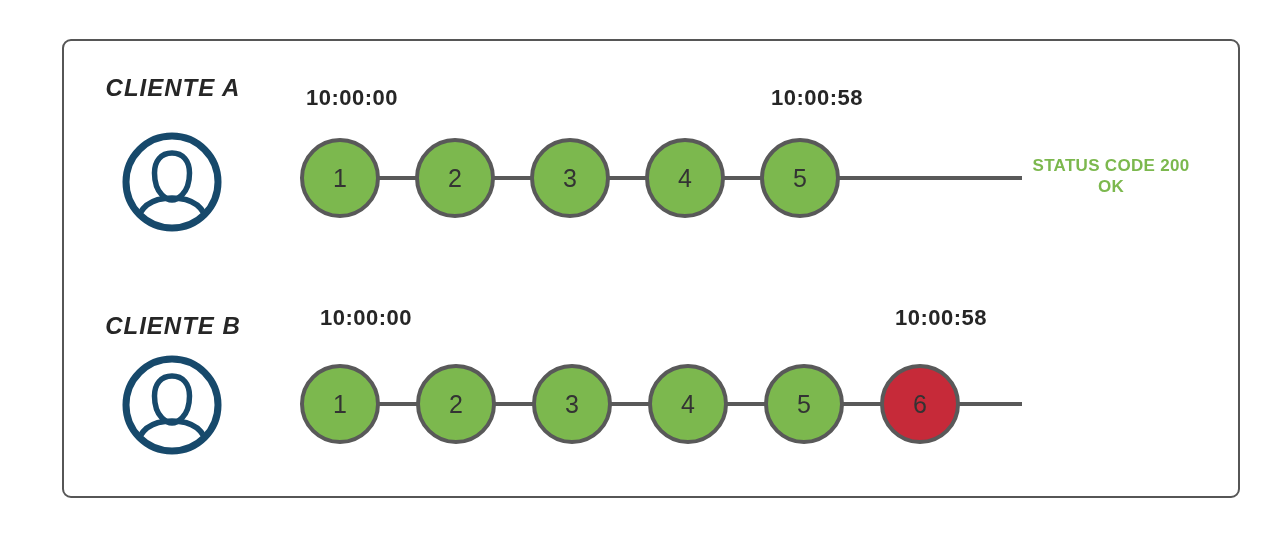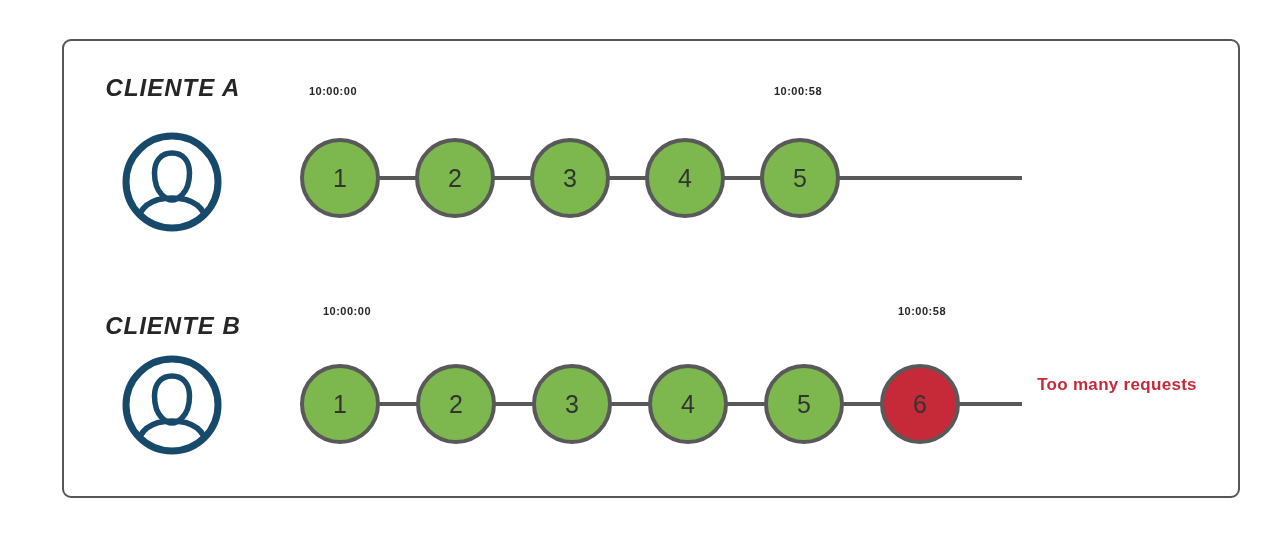--- a/index.html
+++ b/index.html
@@ -10,22 +10,22 @@
   .frame {
     position:absolute; left:62px; top:39px; width:1178px; height:459px;
     border:2.5px solid var(--frame,#565656); border-radius:9px; box-sizing:border-box;
   }
   .client-label {
     position:absolute; width:170px; text-align:center;
     font-size:24px; font-weight:bold; font-style:italic;
     color:var(--ink,#1a1a1a); letter-spacing:1px; white-space:nowrap;
   }
   .timestamp {
-    position:absolute; width:130px; text-align:center;
-    font-size:11px; font-weight:bold; color:var(--ink,#262626); letter-spacing:0.5px;
+    position:absolute; width:130px; text-align:right;
+    font-size:22px; font-weight:bold; color:var(--ink,#262626); letter-spacing:0.5px;
   }
   .wire {
     position:absolute; height:3.5px; background:var(--stroke,#595959); z-index:1;
   }
   .circle {
     position:absolute; width:80px; height:80px; box-sizing:border-box;
     border:4px solid var(--stroke,#595959); border-radius:50%;
     background:var(--green,#7CB84E);
     display:flex; align-items:center; justify-content:center;
     font-size:25px; color:#333333; z-index:2;
@@ -67,20 +67,22 @@
 
     <div class="wire" style="left:340px; top:176px; width:682px;"></div>
 
     <div class="circle" style="left:300px; top:138px;">1</div>
     <div class="circle" style="left:415px; top:138px;">2</div>
     <div class="circle" style="left:530px; top:138px;">3</div>
     <div class="circle" style="left:645px; top:138px;">4</div>
     <div class="circle" style="left:760px; top:138px;">5</div>
 
     <div class="status ok" style="left:1022px; top:155px; width:178px;">
+      <div>STATUS CODE 200</div>
+      <div>OK</div>
     </div>
   </div>
 
   <div>
     <div class="client-label" style="left:88px; top:312px;">CLIENTE B</div>
 
     <svg class="avatar" style="left:122px; top:355px;" viewBox="0 0 100 100">
       <defs>
           <clipPath id="avclipB">
             <circle cx="50" cy="50" r="43"></circle>
@@ -99,16 +101,15 @@
     <div class="wire" style="left:340px; top:402px; width:682px;"></div>
 
     <div class="circle" style="left:300px; top:364px;">1</div>
     <div class="circle" style="left:416px; top:364px;">2</div>
     <div class="circle" style="left:532px; top:364px;">3</div>
     <div class="circle" style="left:648px; top:364px;">4</div>
     <div class="circle" style="left:764px; top:364px;">5</div>
     <div class="circle blocked" style="left:880px; top:364px;">6</div>
 
     <div class="status err" style="left:1022px; top:374px; width:190px;">
-      <div>Too many requests</div>
     </div>
   </div>
 </div>
 
 </body></html>

